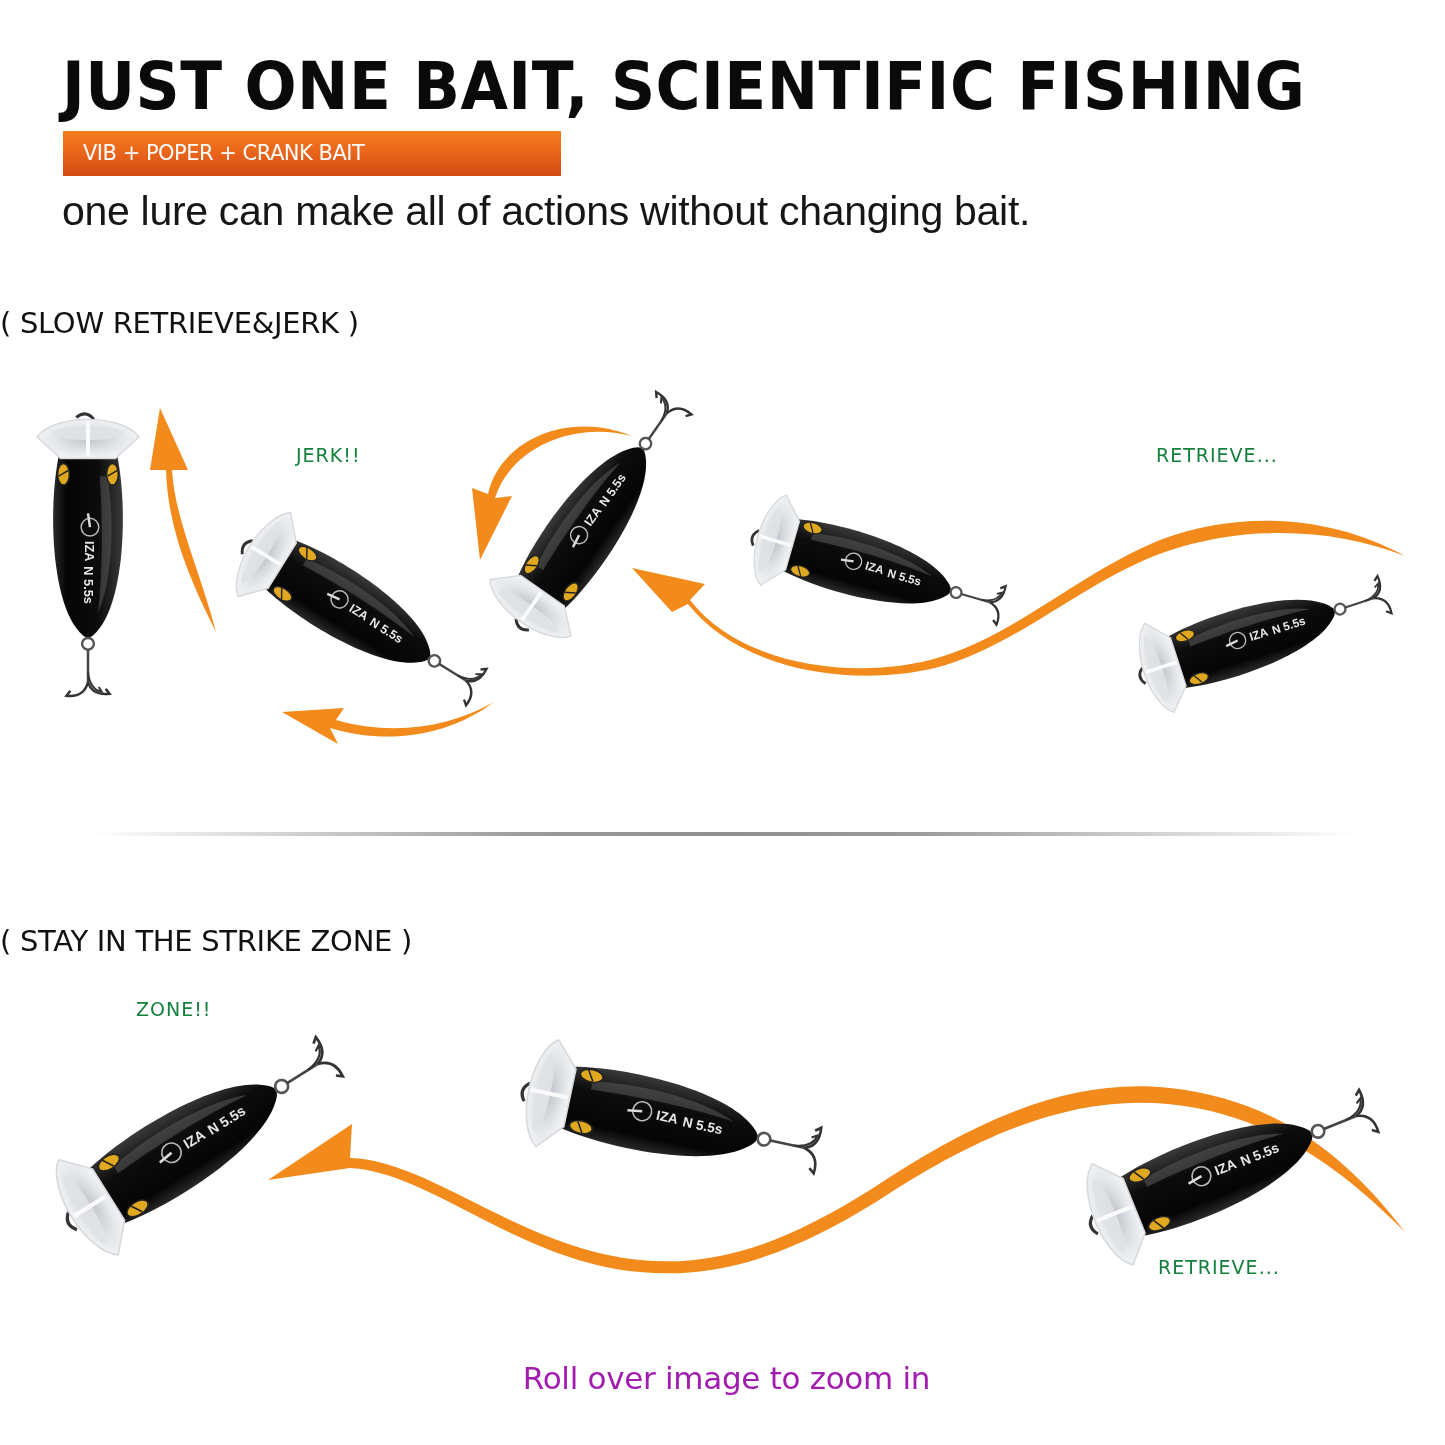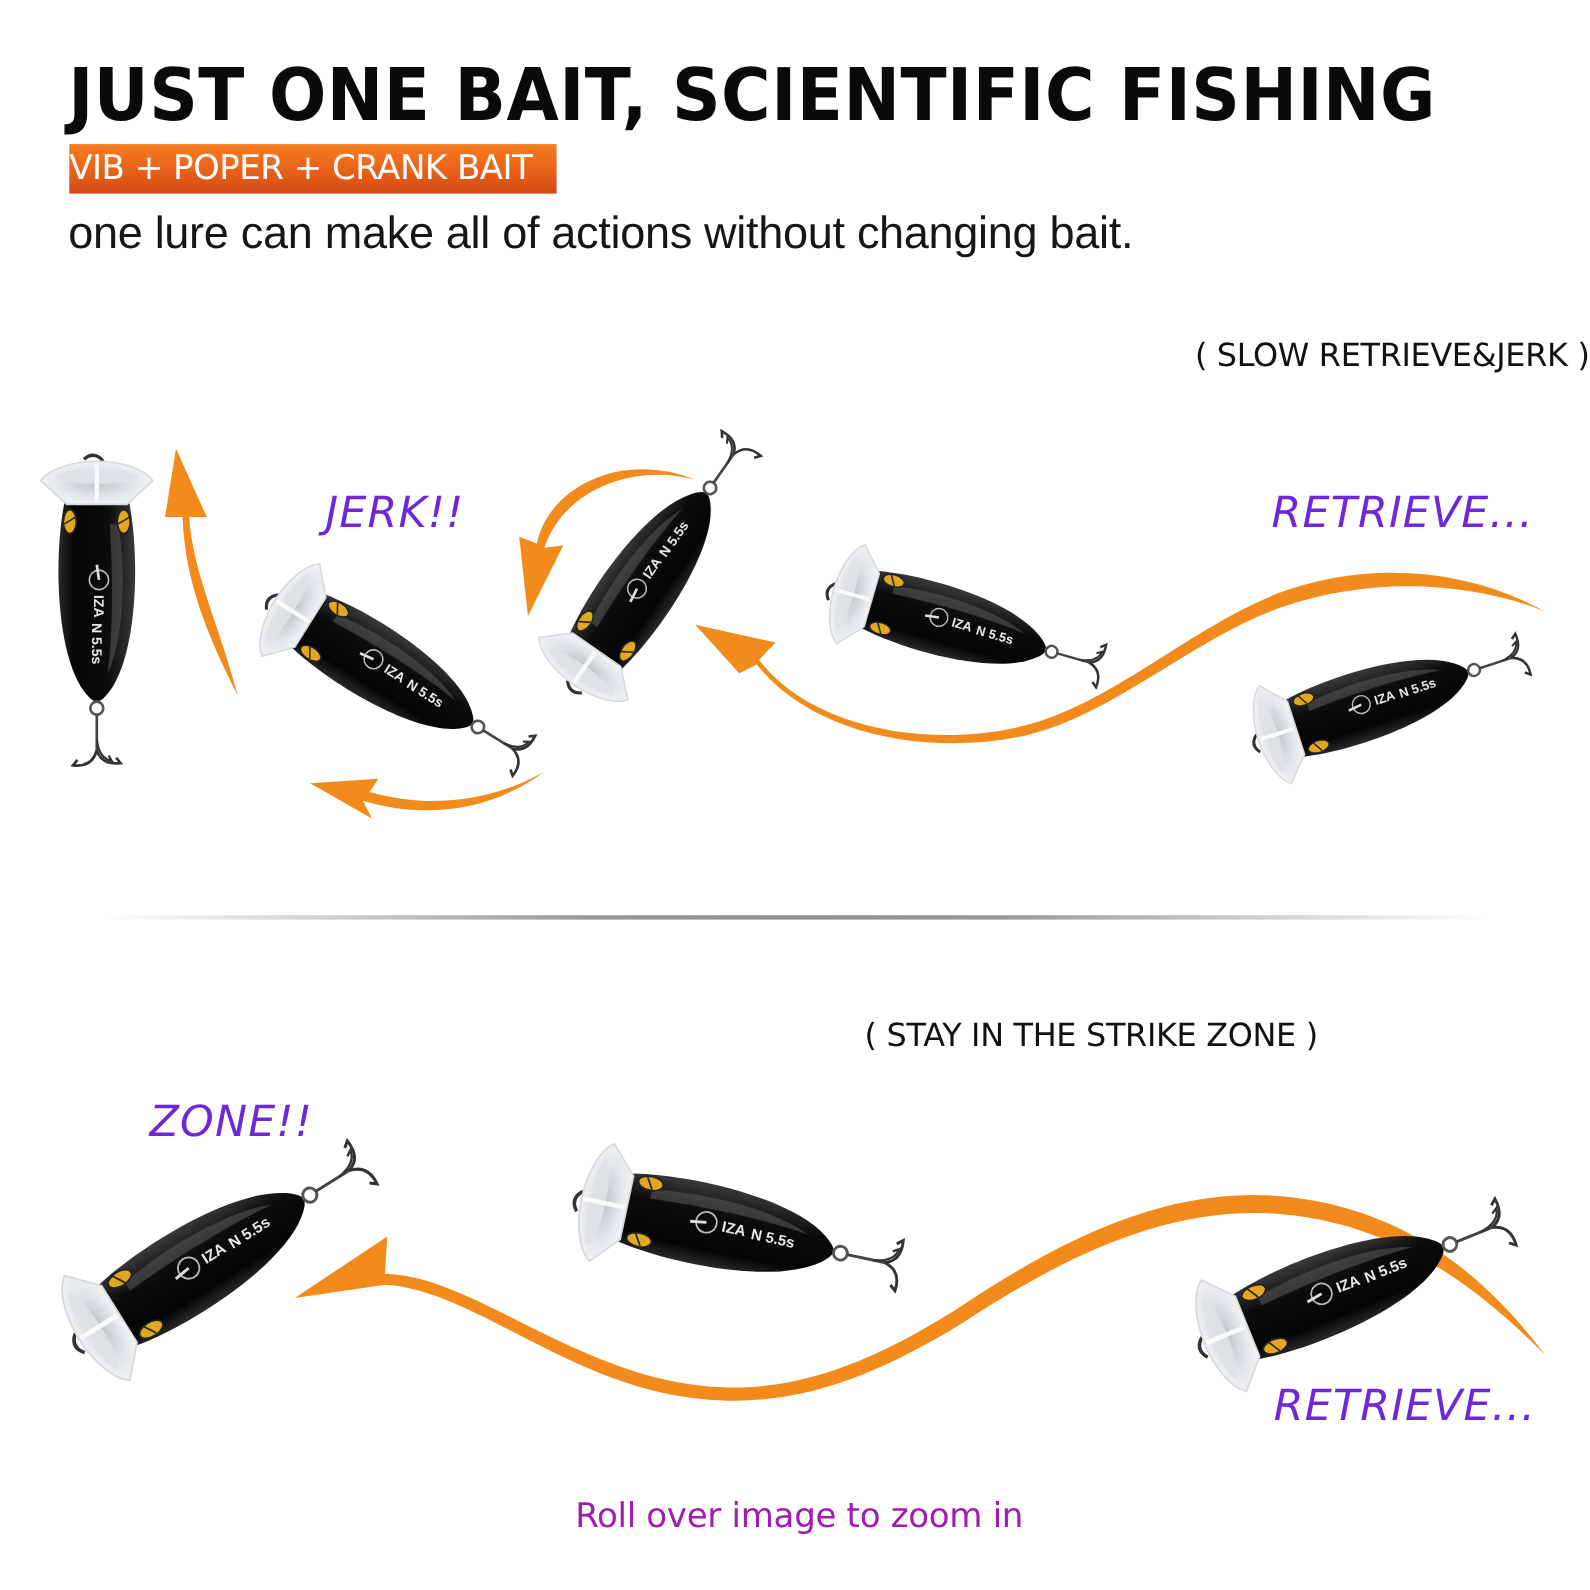--- a/index.html
+++ b/index.html
@@ -2,30 +2,30 @@
 <html><head>
 <meta charset="utf-8">
 <style>
   html, body { margin: 0; padding: 0; background: #ffffff; }
   body { width: 1445px; height: 1445px; position: relative; overflow: hidden;
          font-family: "Liberation Sans", "DejaVu Sans", sans-serif; color: #111; }
   .abs { position: absolute; }
   .title { left: 62px; top: 48px; font-size: 66px; font-weight: bold; letter-spacing: 0.5px;
            color: #0a0a0a; white-space: nowrap; font-family: "DejaVu Sans", sans-serif;
            transform: scaleX(0.93); transform-origin: left top; }
-  .badge { left: 63px; top: 131px; width: 443px; height: 45px;
+  .badge { left: 63px; top: 131px; width: 498px; height: 45px;
            background: linear-gradient(180deg, #f57d1f 0%, #e7611a 55%, #d14b13 100%);
-           color: #fff; font-size: 31px; line-height: 45px; box-sizing: border-box;
+           color: #fff; font-size: 21px; line-height: 45px; padding-left: 20px; box-sizing: border-box;
            white-space: nowrap; font-family: "DejaVu Sans", sans-serif; letter-spacing: -0.5px; }
   .subtitle { left: 62px; top: 188px; font-size: 41px; color: #161616; white-space: nowrap;
               font-family: Liberation Sans, sans-serif; letter-spacing: -0.3px; }
-  .section-heading { font-size: 29px; color: #111; white-space: nowrap; text-align: right;
+  .section-heading { font-size: 29px; color: #111; white-space: nowrap; text-align: left;
                      font-family: "DejaVu Sans", sans-serif; letter-spacing: -0.3px; }
-  .action-label { font-size: 39px; color: #6d28d9; white-space: nowrap; letter-spacing: 1px;
-                  font-family: "DejaVu Sans", sans-serif; font-style: italic; }
+  .action-label { font-size: 19px; color: #15803d; white-space: nowrap; letter-spacing: 1px;
+                  font-family: "DejaVu Sans", sans-serif; }
   .divider { left: 90px; top: 832px; width: 1265px; height: 4px;
              background: linear-gradient(90deg, rgba(150,150,150,0) 0%, #9a9a9a 35%, #8f8f8f 50%, #9a9a9a 65%, rgba(150,150,150,0) 100%); }
   .footer-hint { left: 4px; width: 1445px; top: 1360px; text-align: center; font-size: 31px; color: #a21caf;
                  font-family: "DejaVu Sans", sans-serif; letter-spacing: -0.3px; }
   svg.layer { position: absolute; left: 0; top: 0; }
   .lure-text { font-family: "Liberation Sans", sans-serif; font-weight: bold; fill: #e8e8e8; font-size: 13px; }
 </style>
 </head>
 <body>
 

